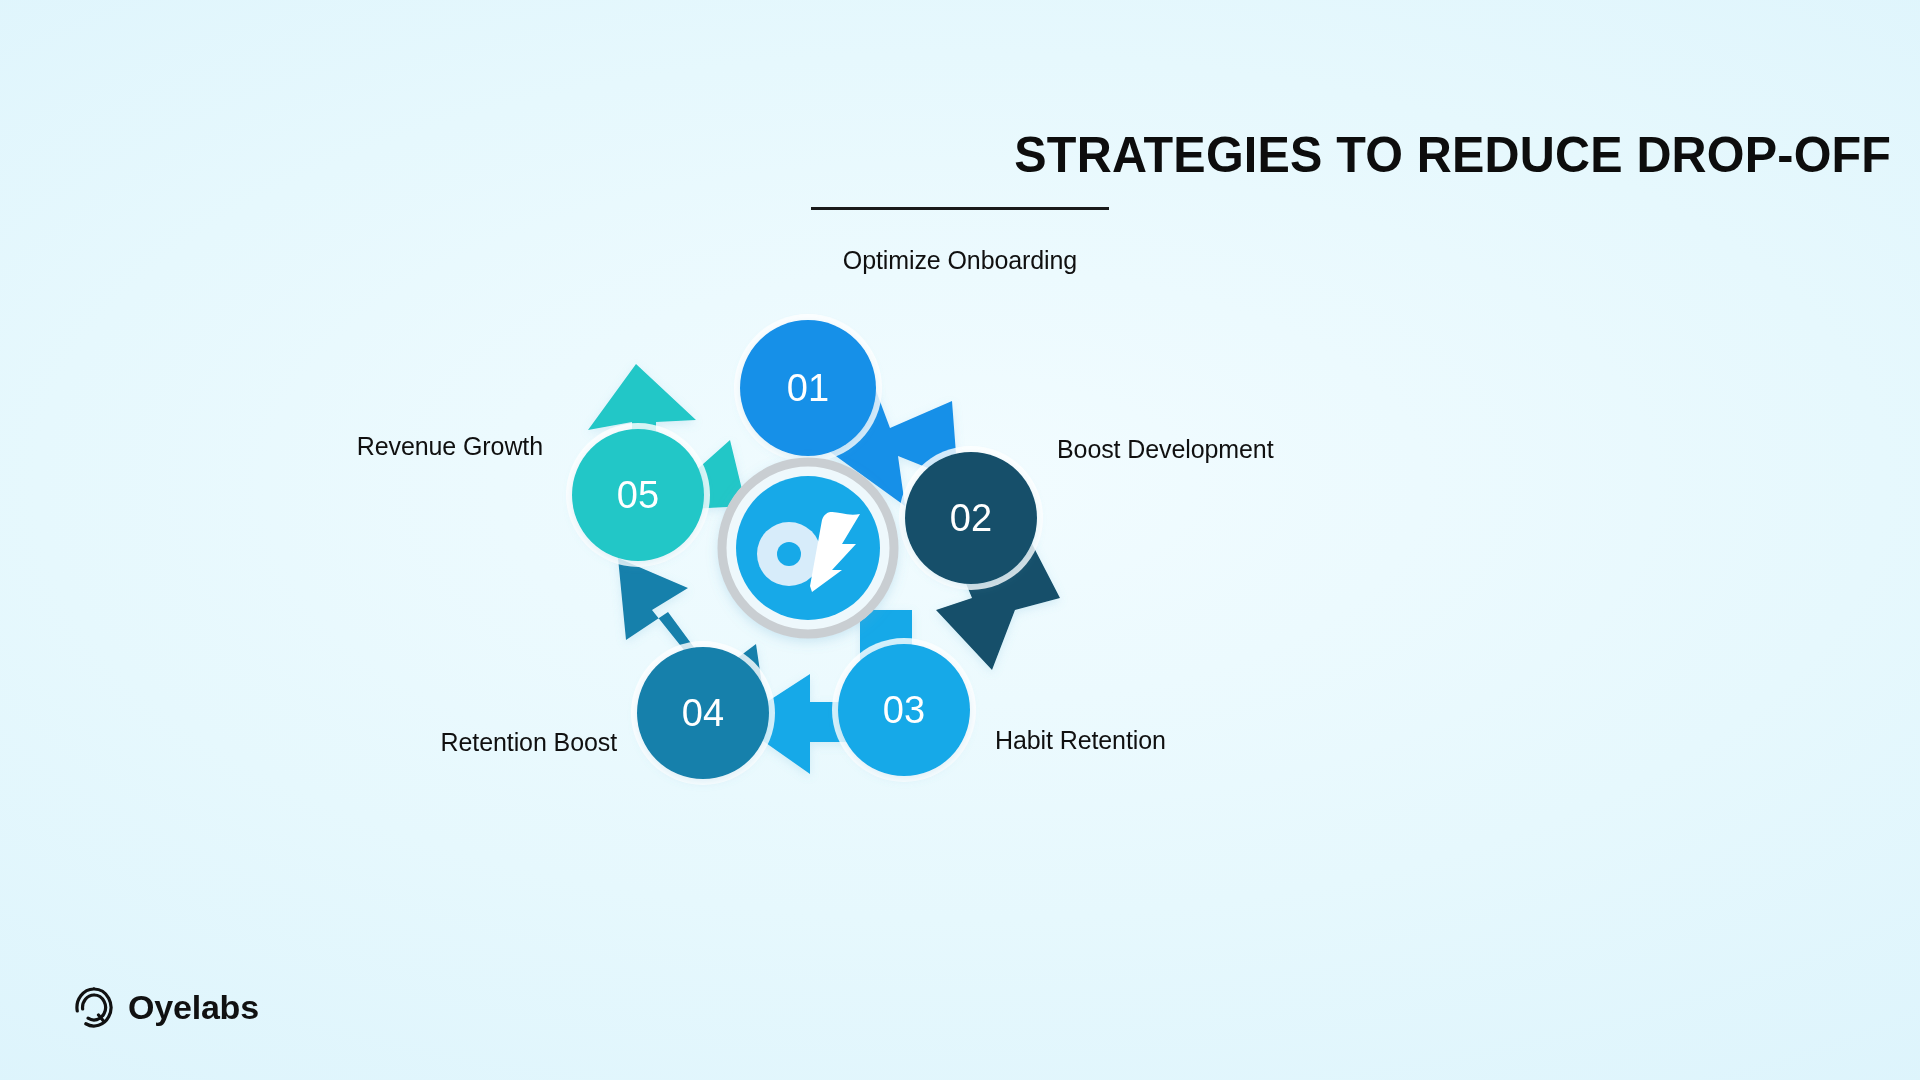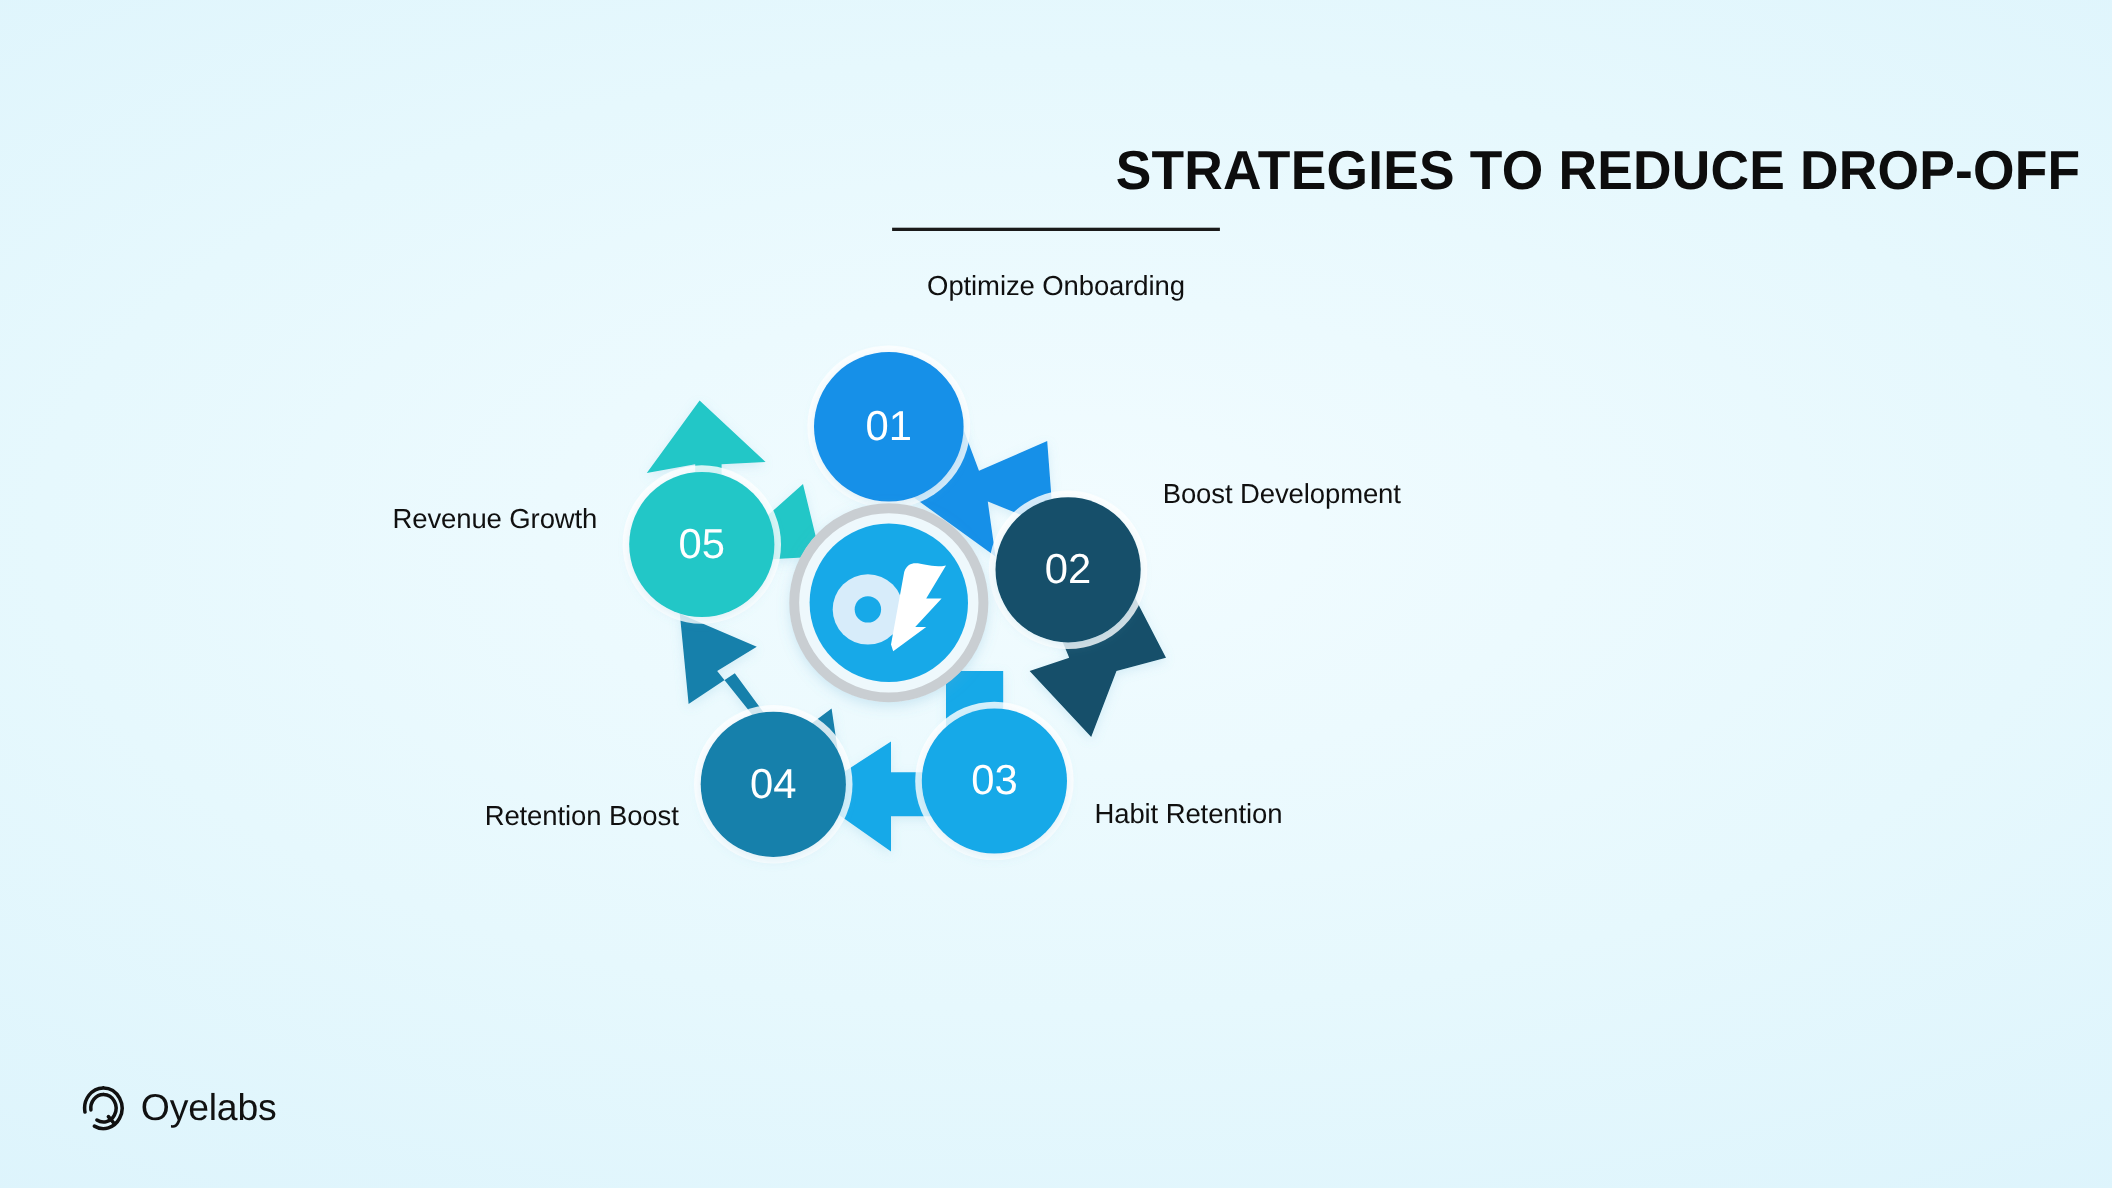--- a/index.html
+++ b/index.html
@@ -62,35 +62,35 @@
     font-size: 25px;
     font-weight: 400;
     color: #101010;
     white-space: nowrap;
     letter-spacing: -0.1px;
   }
   #label-01 { left: 0; top: 246px; width: 1920px; text-align: center; }
   #label-02 { left: 1057px; top: 435px; }
   #label-03 { left: 995px; top: 726px; }
   #label-04 { right: 1303px; top: 728px; }
-  #label-05 { right: 1377px; top: 432px; text-align: right; margin-top: 26px; }
+  #label-05 { right: 1377px; top: 432px; text-align: right; }
 
   
   #brand-logo {
     position: absolute;
     left: 74px;
     bottom: 52px;
     display: flex;
     align-items: center;
     gap: 14px;
   }
   #brand-mark { display: block; }
   #brand-name {
     font-size: 34px;
-    font-weight: 400;
+    font-weight: 700;
     color: #111111;
     letter-spacing: -0.2px;
     line-height: 1;
   }
 </style>
 </head>
 <body>
 
 <div id="title-block">
   <div id="page-title">STRATEGIES TO REDUCE DROP-OFF</div>

